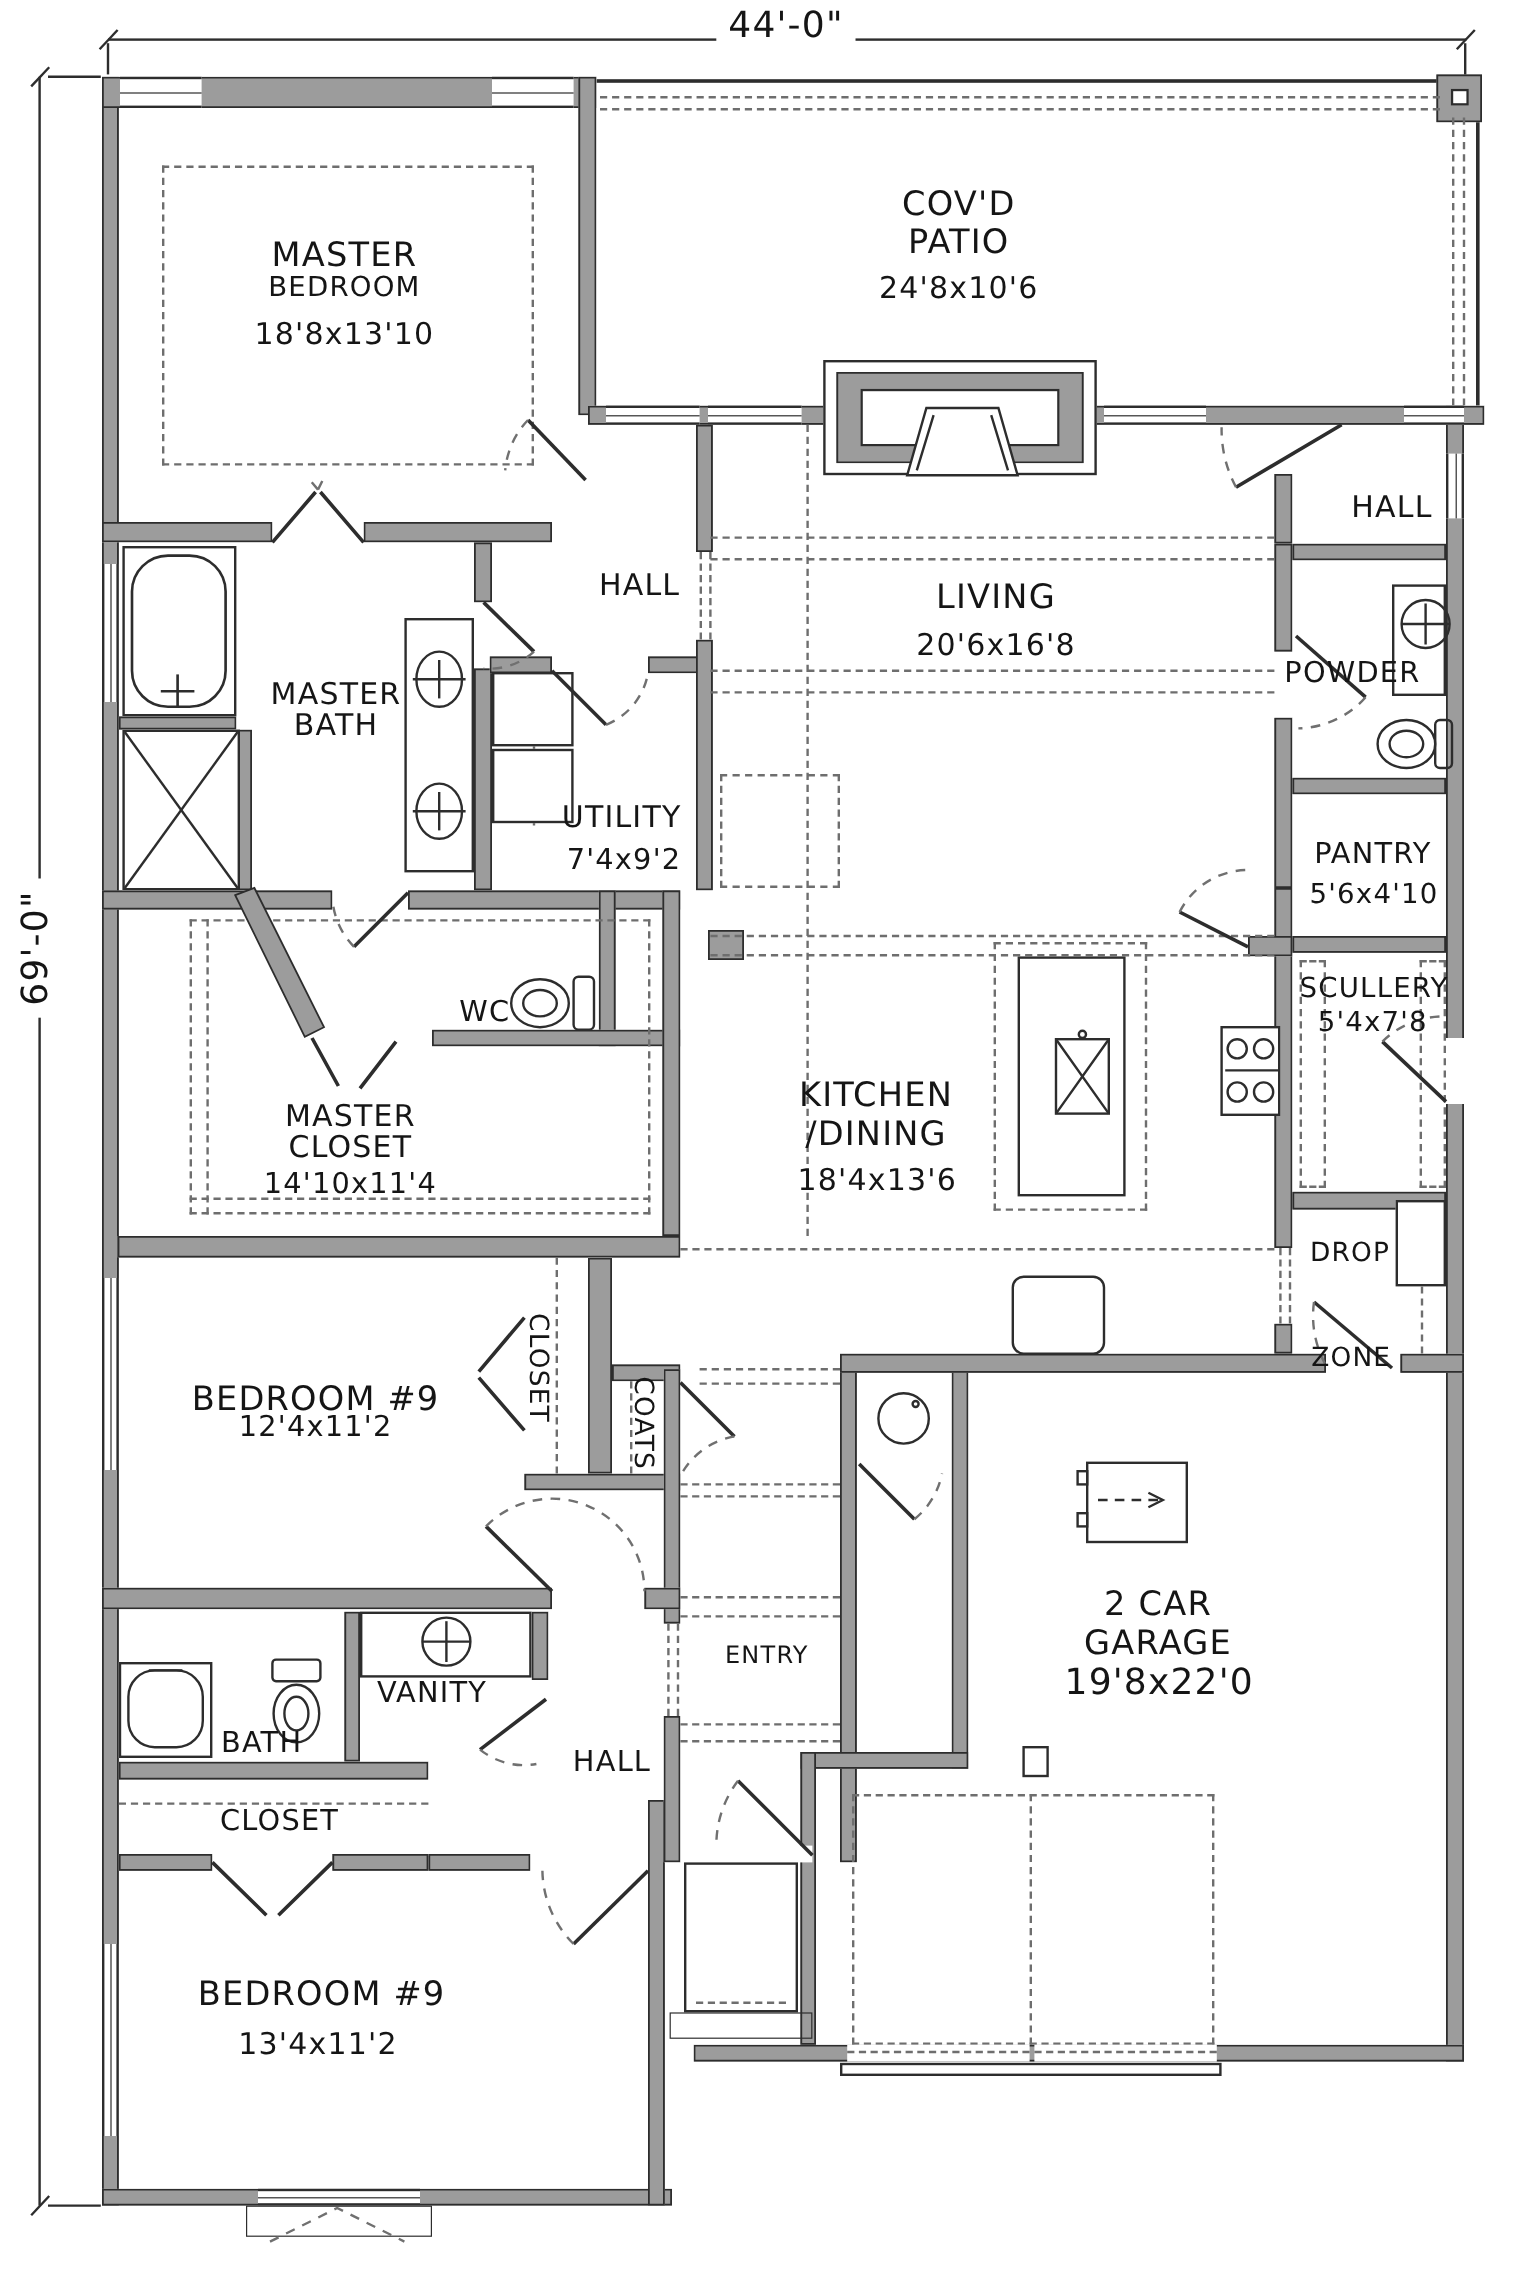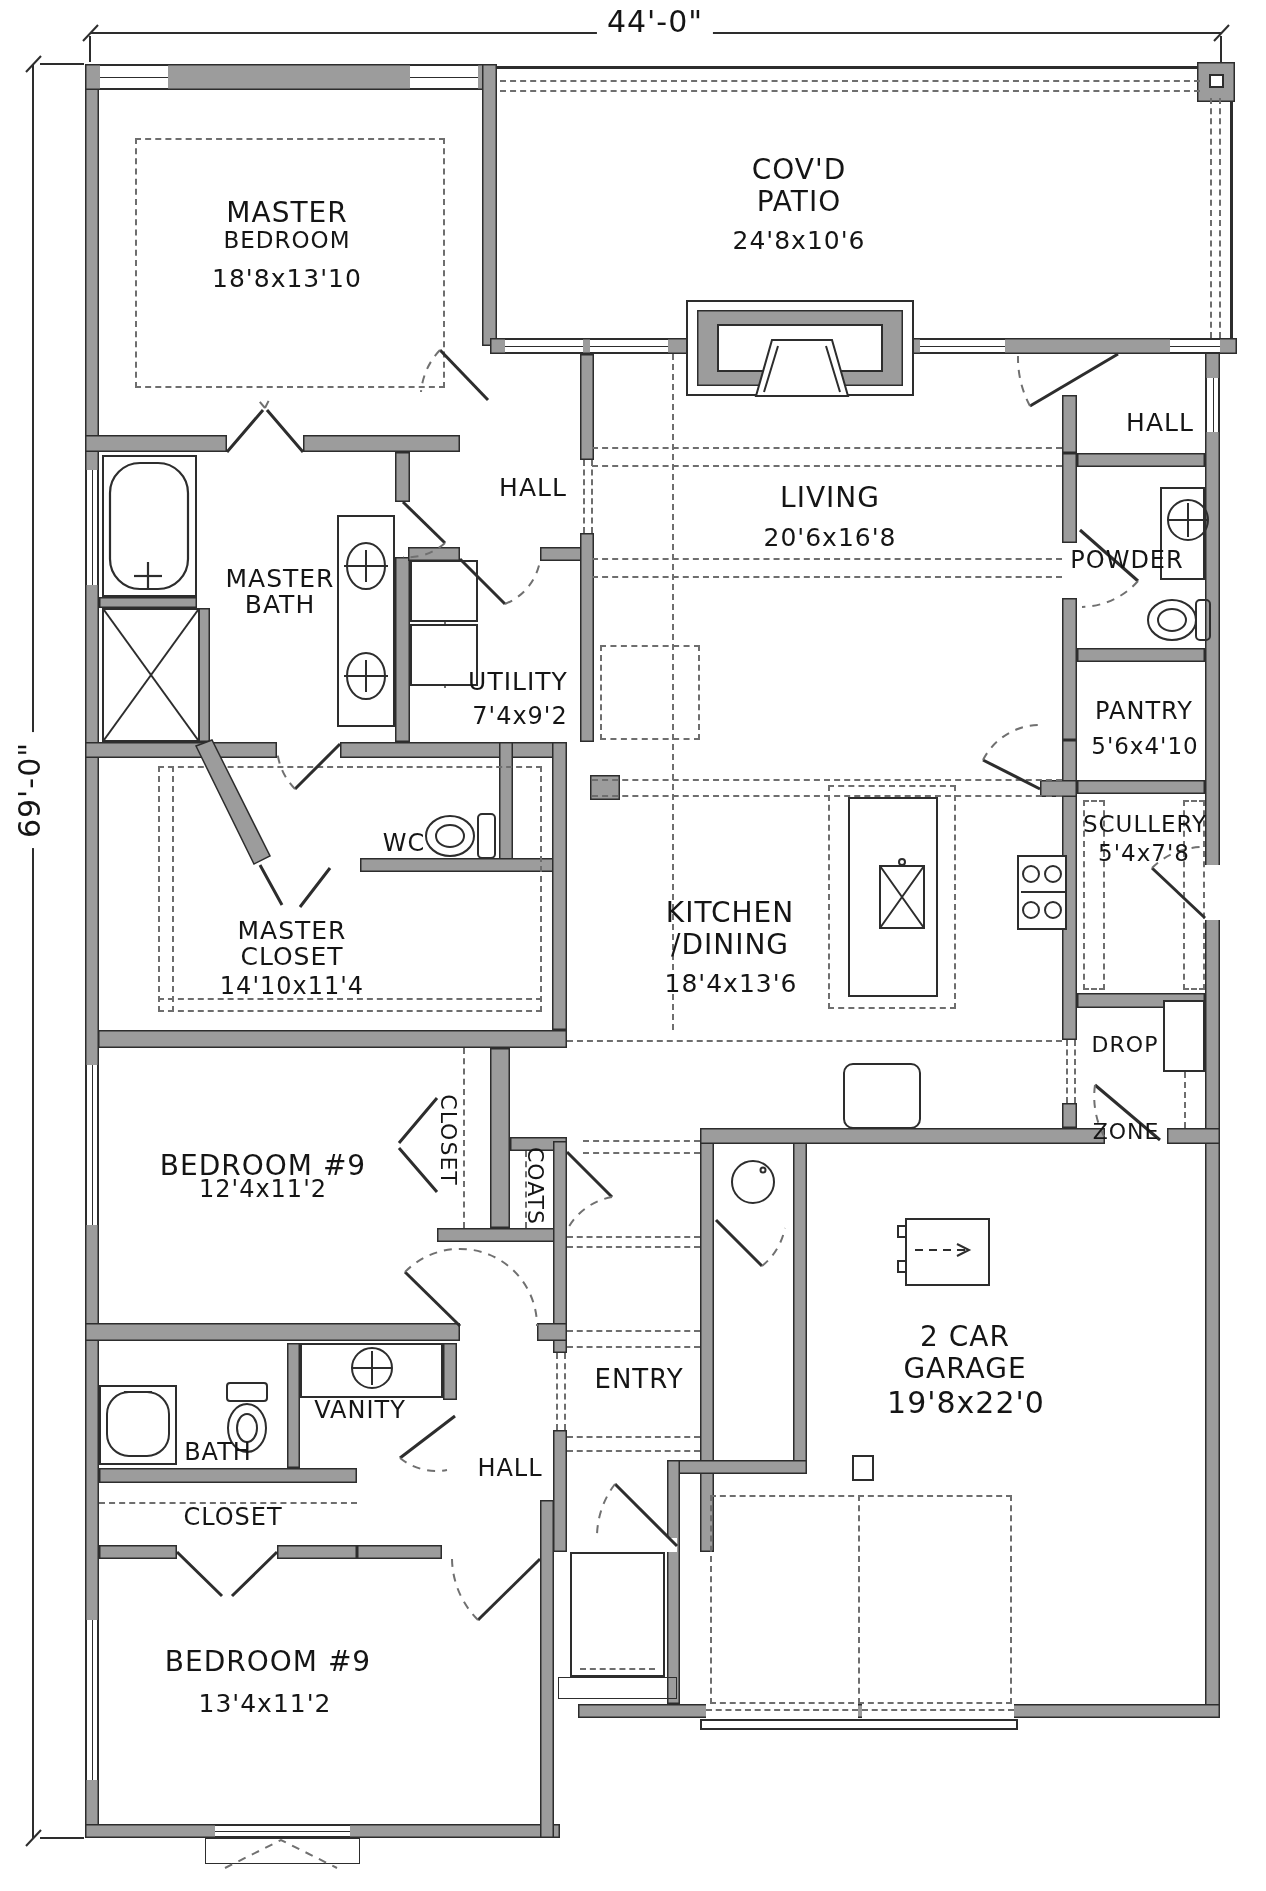--- a/index.html
+++ b/index.html
@@ -365,21 +365,21 @@
 
   <div class="lbl" style="left:1125px;top:1045px;font-size:22px">DROP</div>
   <div class="lbl" style="left:1126px;top:1132px;font-size:22px">ZONE</div>
 
   <div class="lbl" style="left:263px;top:1166px;font-size:28px">BEDROOM #9</div>
   <div class="lbl" style="left:263px;top:1189px;font-size:24px">12'4x11'2</div>
 
   <div class="lbl v" style="left:448px;top:1140px;font-size:22px">CLOSET</div>
   <div class="lbl v" style="left:535px;top:1186px;font-size:22px">COATS</div>
 
-  <div class="lbl" style="left:639px;top:1379px;font-size:26px">ENTRY</div>
+  <div class="lbl" style="left:639px;top:1379px;font-size:20px">ENTRY</div>
 
   <div class="lbl" style="left:965px;top:1337px;font-size:28px">2 CAR</div>
   <div class="lbl" style="left:965px;top:1369px;font-size:28px">GARAGE</div>
   <div class="lbl" style="left:966px;top:1403px;font-size:30px">19'8x22'0</div>
 
   <div class="lbl" style="left:218px;top:1452px;font-size:24px">BATH</div>
   <div class="lbl" style="left:360px;top:1410px;font-size:24px">VANITY</div>
   <div class="lbl" style="left:510px;top:1468px;font-size:24px">HALL</div>
   <div class="lbl" style="left:233px;top:1517px;font-size:24px">CLOSET</div>
 

